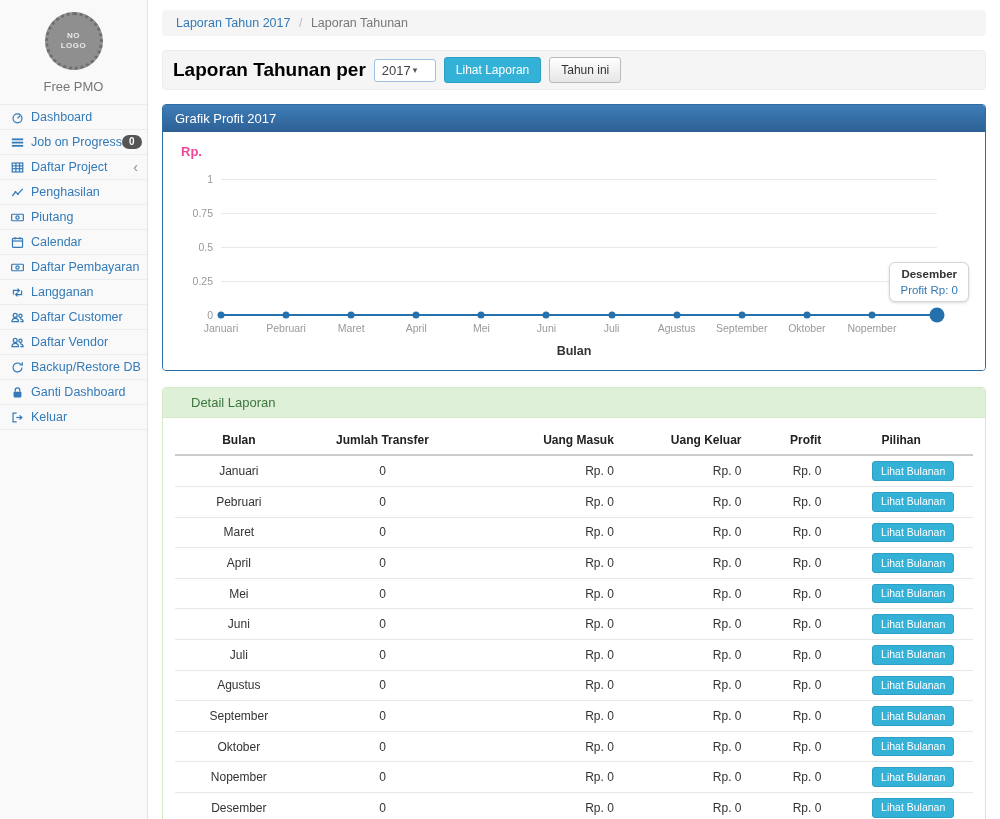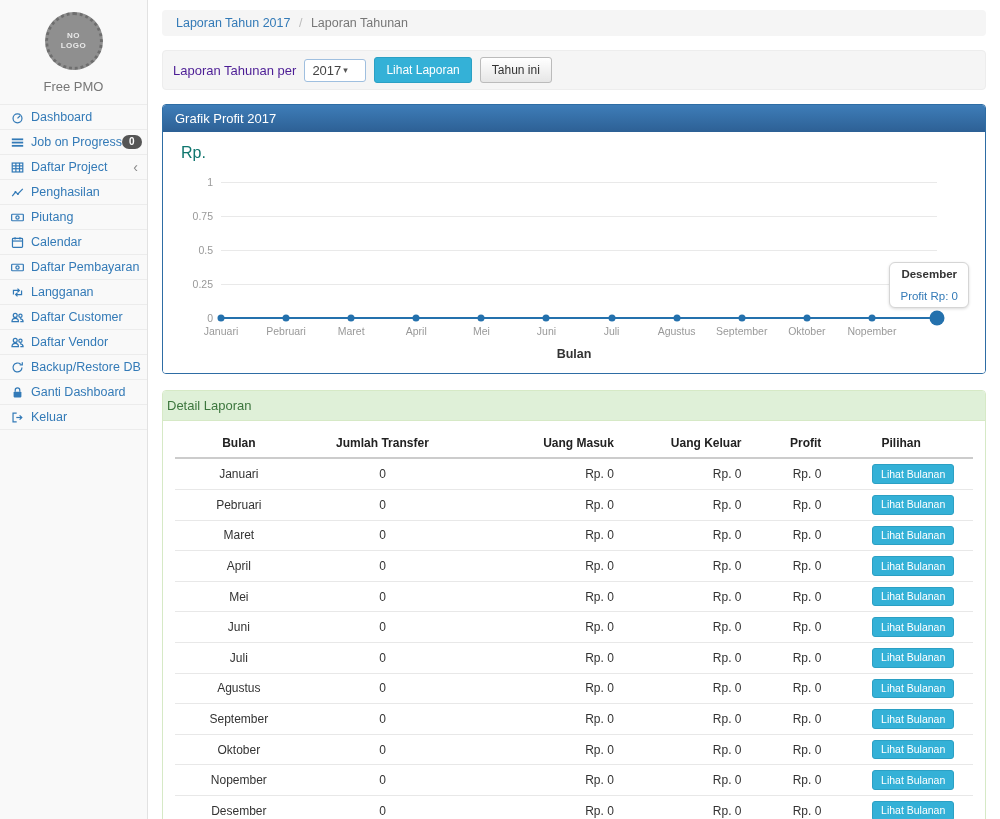--- a/index.html
+++ b/index.html
@@ -28,51 +28,51 @@
 
   
   .main { flex:1 1 auto; padding:10px 14px 0; background:#fff; }
 
   .breadcrumb { background:#f5f5f5; border-radius:4px; padding:6px 14px; font-size:12.5px; color:#777; }
   .breadcrumb a { color:#337ab7; }
   .breadcrumb .sep { color:#bbb; margin:0 5px; }
 
   .filter-well { background:#f5f5f5; border:1px solid #ededed; border-radius:4px; margin-top:14px;
     padding:6px 10px; display:flex; align-items:center; gap:8px; }
-  .filter-label { color:#4c1d95; font-weight:normal; font-size:13px; }
+  .filter-label { color:#000000; font-weight:bold; font-size:19px; }
   .year-select { background:#fff; border:1px solid #9fbfdf; border-radius:3px; padding:3px 7px;
     font-size:13px; color:#444; display:inline-flex; align-items:center; gap:2px; cursor:pointer; min-width:62px; }
   .year-select .caret { font-size:9px; color:#555; }
   .btn { display:inline-block; border-radius:3px; font-size:12px; padding:5px 11px; cursor:pointer; line-height:1.2; }
   .btn-info { background:#34b1d7; border:1px solid #2ba0c4; color:#fff; }
   .btn-default { background:linear-gradient(#ffffff,#e6e6e6); border:1px solid #bbb; color:#333; }
 
   
   .panel { border-radius:4px; margin-top:14px; }
   .panel-primary { border:1px solid #2e6da4; }
   .panel-primary .panel-heading { background:linear-gradient(#3e7db8,#2d6095); color:#fff;
     padding:6px 12px; font-size:13px; border-radius:3px 3px 0 0; }
   .chart-body { position:relative; background:#fff; padding:12px 12px 12px; border-radius:0 0 3px 3px; }
-  .y-axis-title { font-weight:normal; font-size:16px; color:#0f766e; padding-left:6px; }
+  .y-axis-title { font-weight:bold; font-size:13px; color:#ec4899; padding-left:6px; }
   .plot { position:relative; height:136px; margin:20px 36px 0 46px; }
   .gridline { position:absolute; left:0; right:0; height:1px; background:#e9e9e9; }
   .ytick { position:absolute; left:-46px; width:38px; text-align:right; font-size:10.5px; color:#999; transform:translateY(-50%); }
   .series-line { position:absolute; left:0; right:0; height:2px; }
   .dot { position:absolute; border-radius:50%; transform:translate(-50%,-50%); }
   .x-labels { position:relative; height:14px; margin:7px 36px 0 46px; }
   .x-labels span { position:absolute; transform:translateX(-50%); font-size:10.5px; color:#999; white-space:nowrap; }
   .x-axis-title { text-align:center; font-weight:bold; font-size:12.5px; margin-top:8px; color:#333; }
   .chart-tooltip { position:absolute; top:130px; right:16px; background:#fff; border:1px solid #d5d5d5;
     border-radius:6px; padding:5px 10px; text-align:center; box-shadow:0 1px 3px rgba(0,0,0,.15); }
   .chart-tooltip .tt-title { font-size:11.5px; font-weight:bold; color:#333; }
-  .chart-tooltip .tt-text { font-size:11.5px; color:#337ab7; margin-top:10px; }
+  .chart-tooltip .tt-text { font-size:11.5px; color:#337ab7; margin-top:4px; }
 
   
   .panel-success { border:1px solid #d6e9c6; margin-top:16px; }
-  .panel-success .panel-heading { background:#dff0d8; color:#3c763d; padding:7px 4px; font-size:13px;
+  .panel-success .panel-heading { background:#dff0d8; color:#3c763d; padding:7px 28px; font-size:13px;
     border-radius:3px 3px 0 0; border-bottom:1px solid #d6e9c6; }
   .detail-body { background:#fff; padding:8px 12px 14px; border-radius:0 0 3px 3px; }
   table.report { width:100%; border-collapse:collapse; font-size:12px; }
   table.report th { font-weight:bold; color:#222; padding:7px 8px; border-bottom:2px solid #ccc; }
   table.report td { padding:5px 8px; border-bottom:1px solid #e8e8e8; color:#333; }
   table.report th:nth-child(1), table.report td:nth-child(1) { width:16%; text-align:center; }
   table.report th:nth-child(2), table.report td:nth-child(2) { width:20%; text-align:center; }
   table.report th:nth-child(3), table.report td:nth-child(3) { width:20%; text-align:right; }
   table.report th:nth-child(4), table.report td:nth-child(4) { width:16%; text-align:right; }
   table.report th:nth-child(5), table.report td:nth-child(5) { width:10%; text-align:right; }

